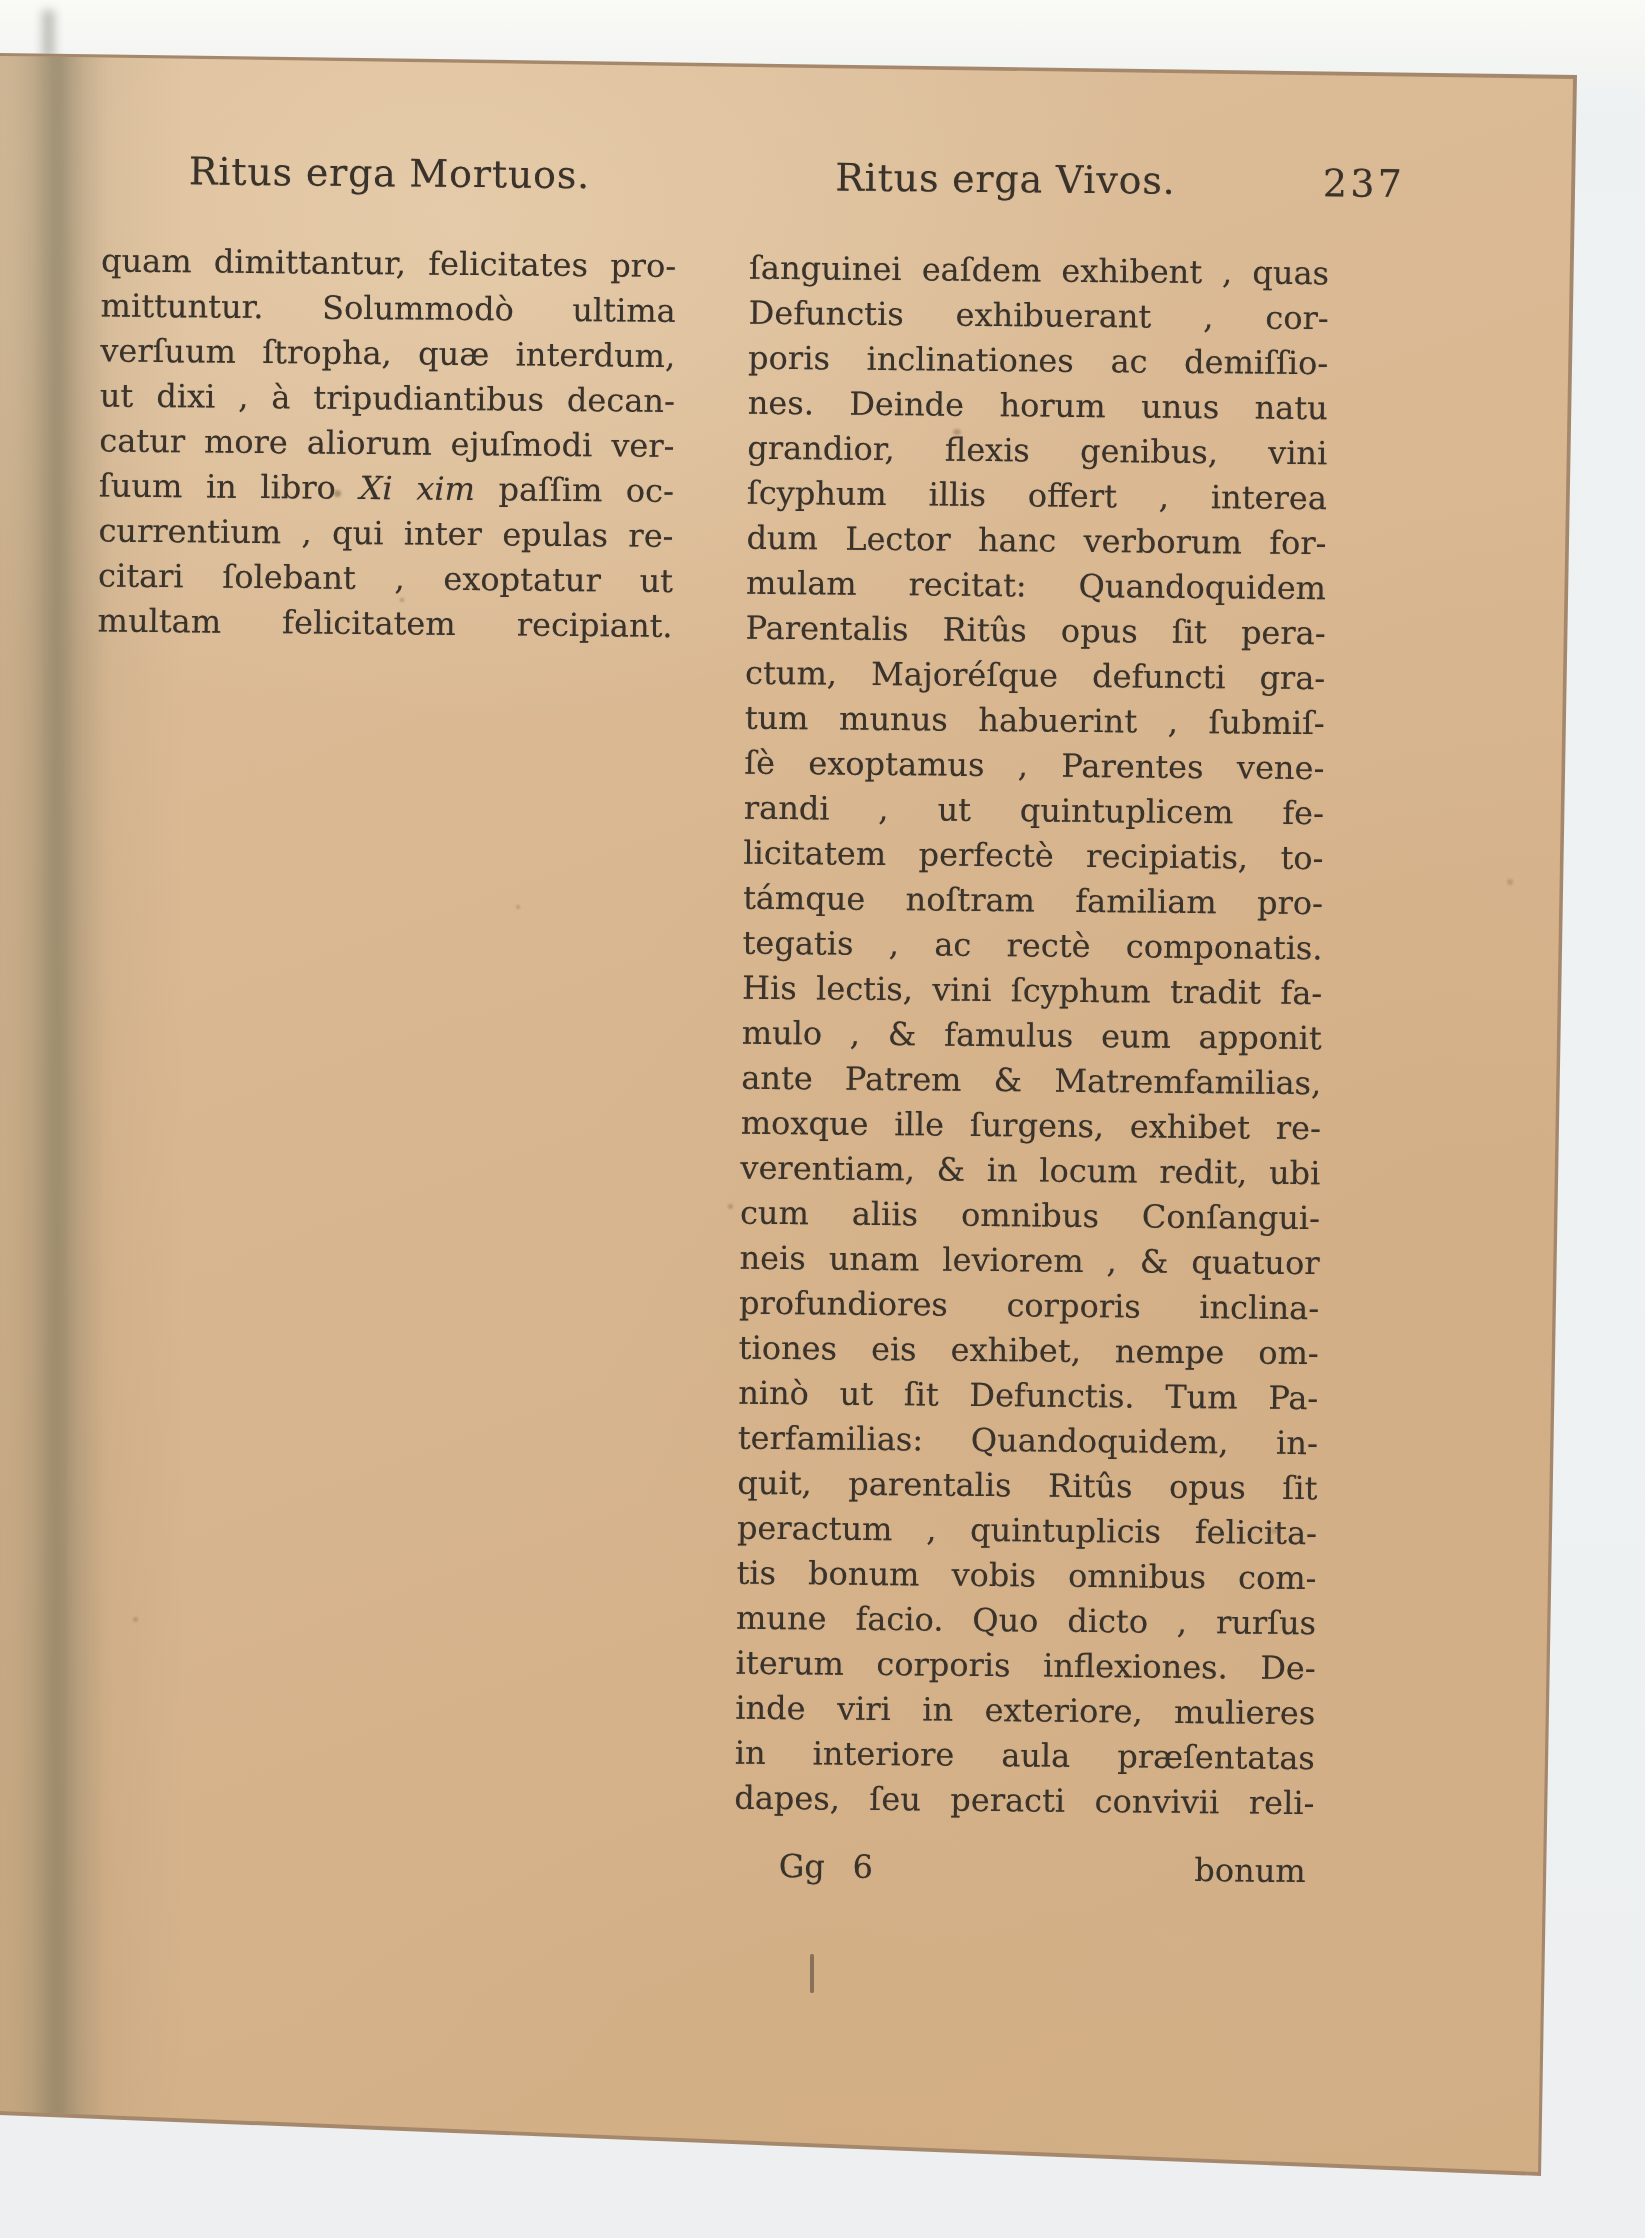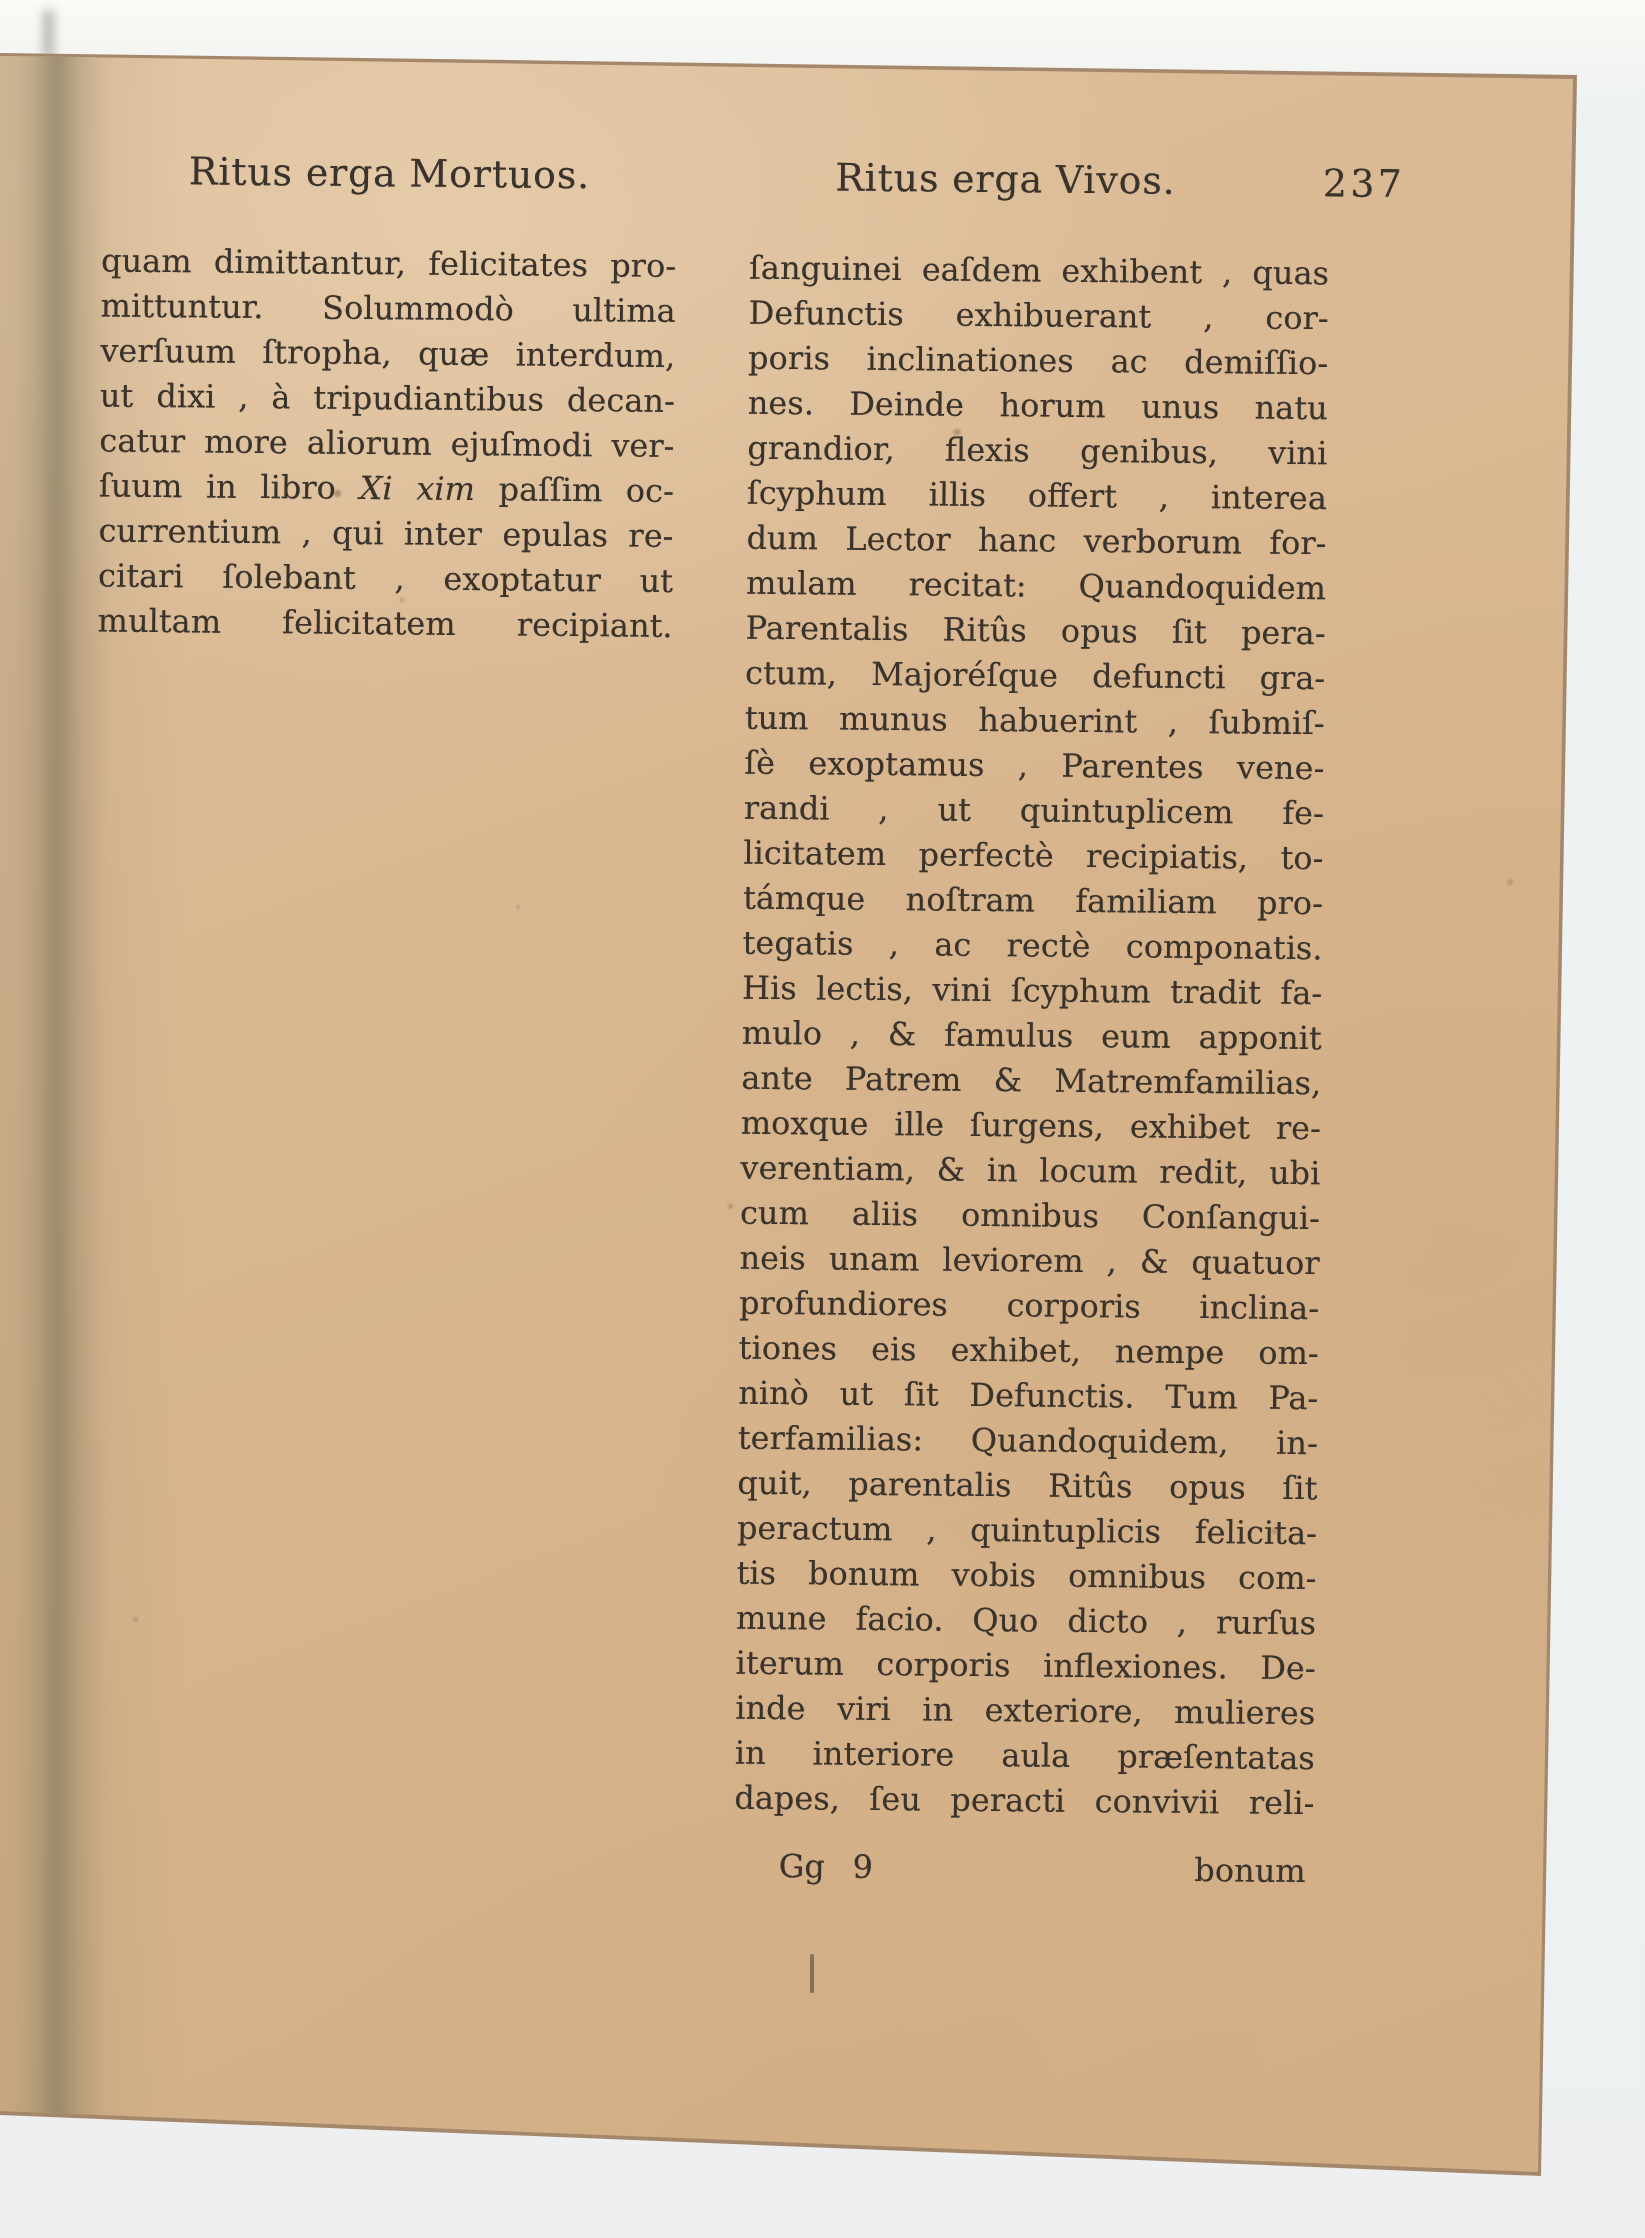--- a/index.html
+++ b/index.html
@@ -165,19 +165,19 @@
           <div class="line">peractum , quintuplicis felicita-</div>
           <div class="line">tis bonum vobis omnibus com-</div>
           <div class="line">mune facio. Quo dicto , rurſus</div>
           <div class="line">iterum corporis inflexiones. De-</div>
           <div class="line">inde viri in exteriore, mulieres</div>
           <div class="line">in interiore aula præſentatas</div>
           <div class="line">dapes, ſeu peracti convivii reli-</div>
         </div>
 
       <div class="footer-line">
-        <span class="signature">Gg 9</span>
+        <span class="signature">Gg 6</span>
         <span class="catchword">bonum</span>
       </div>
     </div>
   </div>
 </div>
 
 
 </body></html>

